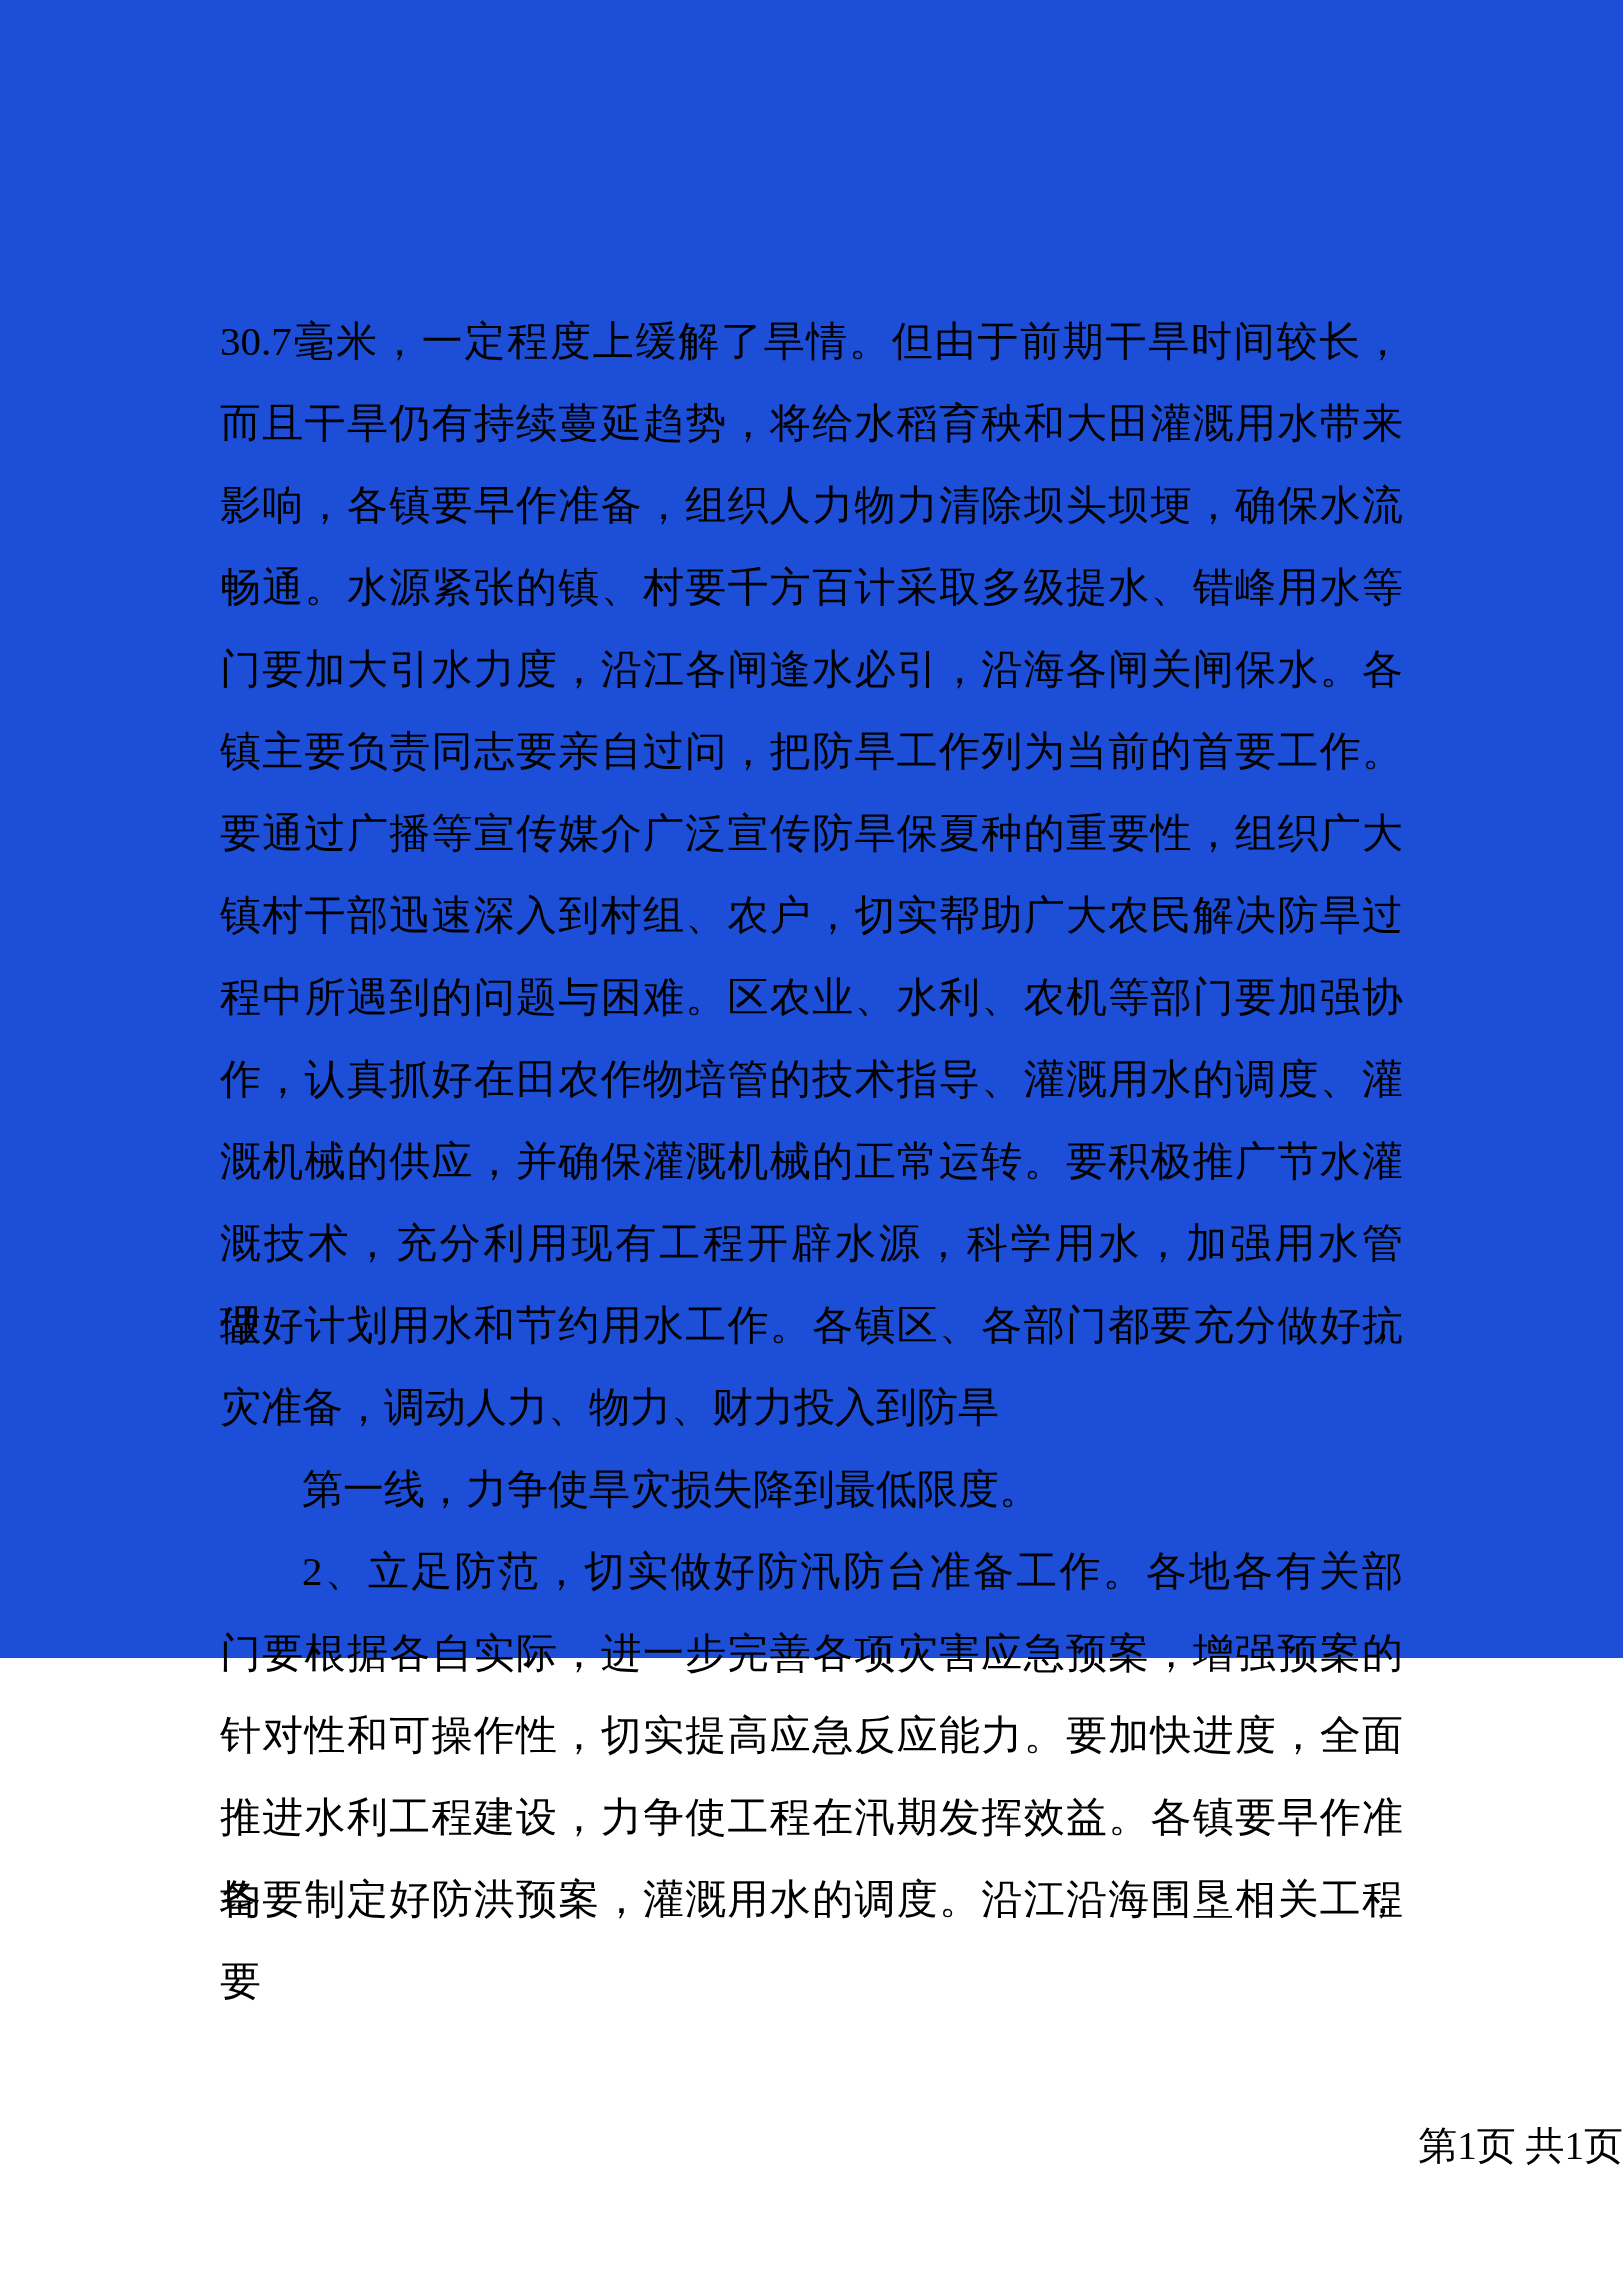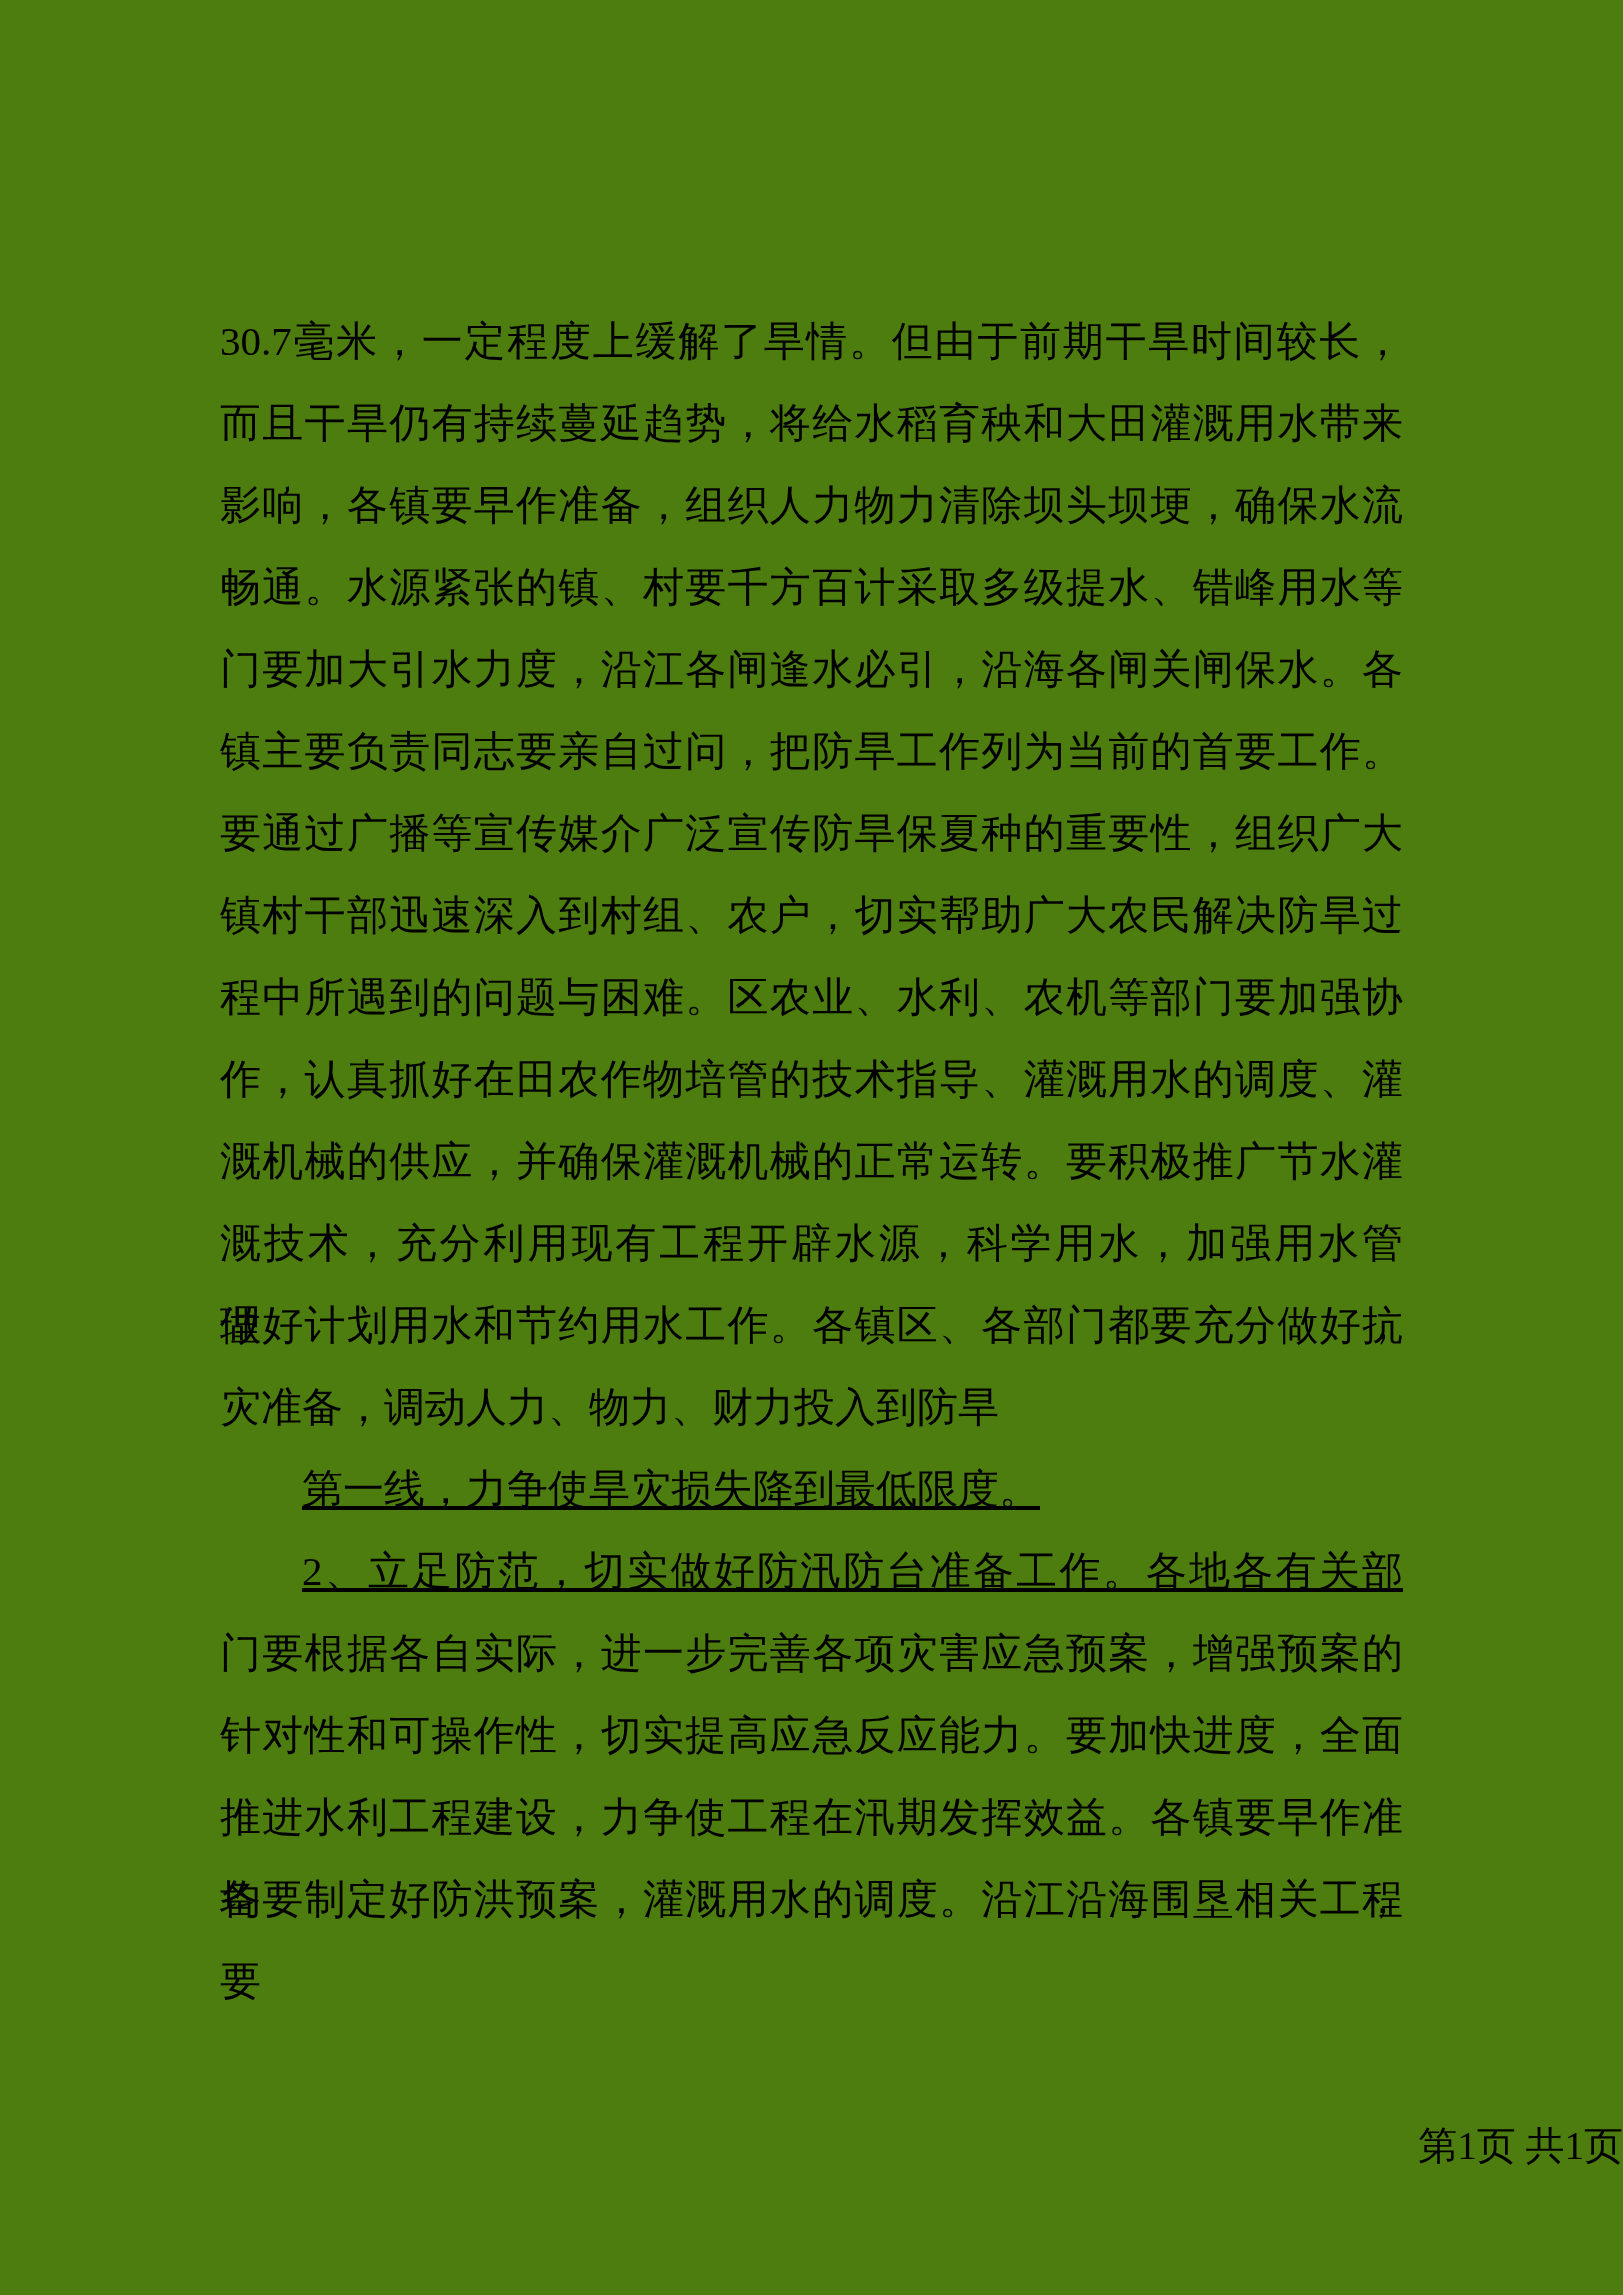--- a/index.html
+++ b/index.html
@@ -13,22 +13,22 @@
     color: #000000;
     position: relative;
     font-family: "Liberation Serif", "DejaVu Serif", serif;
     overflow: hidden;
   }
   .page {
     position: absolute;
     left: 0;
     top: 0;
     width: 1623px;
-    height: 2295px;
-    background: #4d7c0f;
+    height: 1658px;
+    background: #1d4ed8;
   }
   .content {
     position: absolute;
     left: 220px;
     top: 300px;
     width: 1183px;
   }
   .line {
     font-size: 41px;
     height: 82px;
@@ -40,21 +40,20 @@
     text-align: justify;
     text-align-last: justify;
     text-justify: inter-character;
   }
   .short {
     text-align: center;
     text-align-last: left;
   }
   .indent {
     text-indent: 82px;
-    text-decoration: underline;
   }
   .footer {
     position: absolute;
     top: 2121px;
     left: 0;
     width: 1623px;
     text-align: right;
     text-indent: 89px;
     font-size: 39px;
     line-height: 50px;

